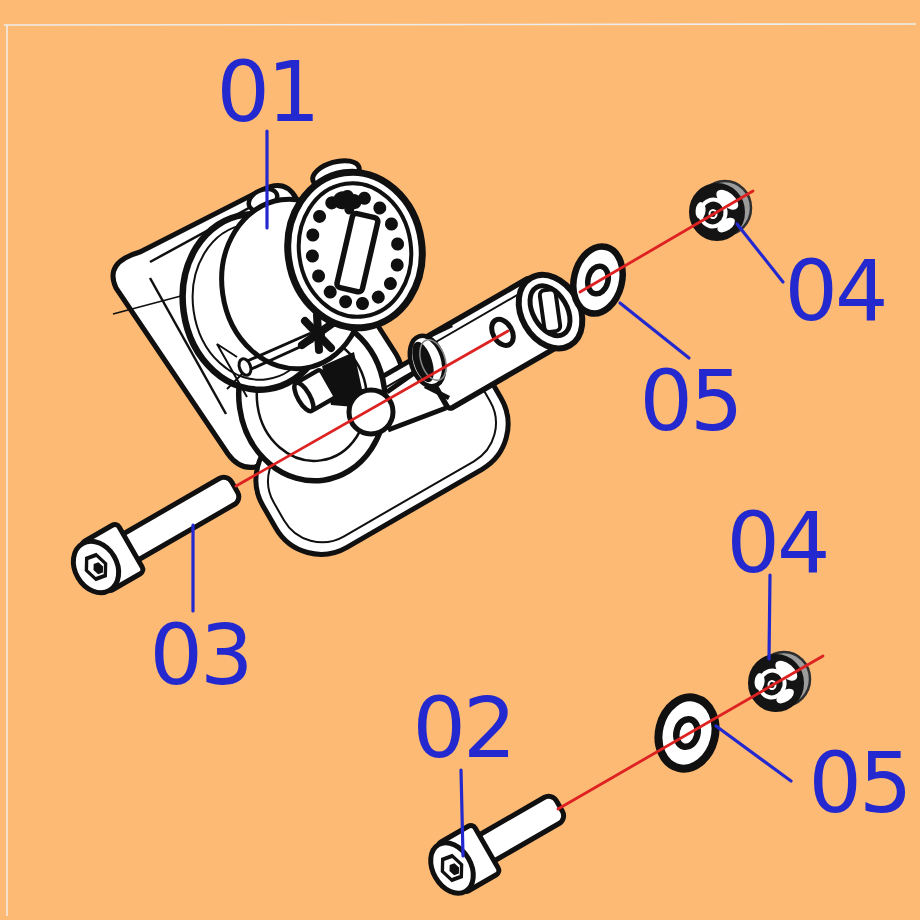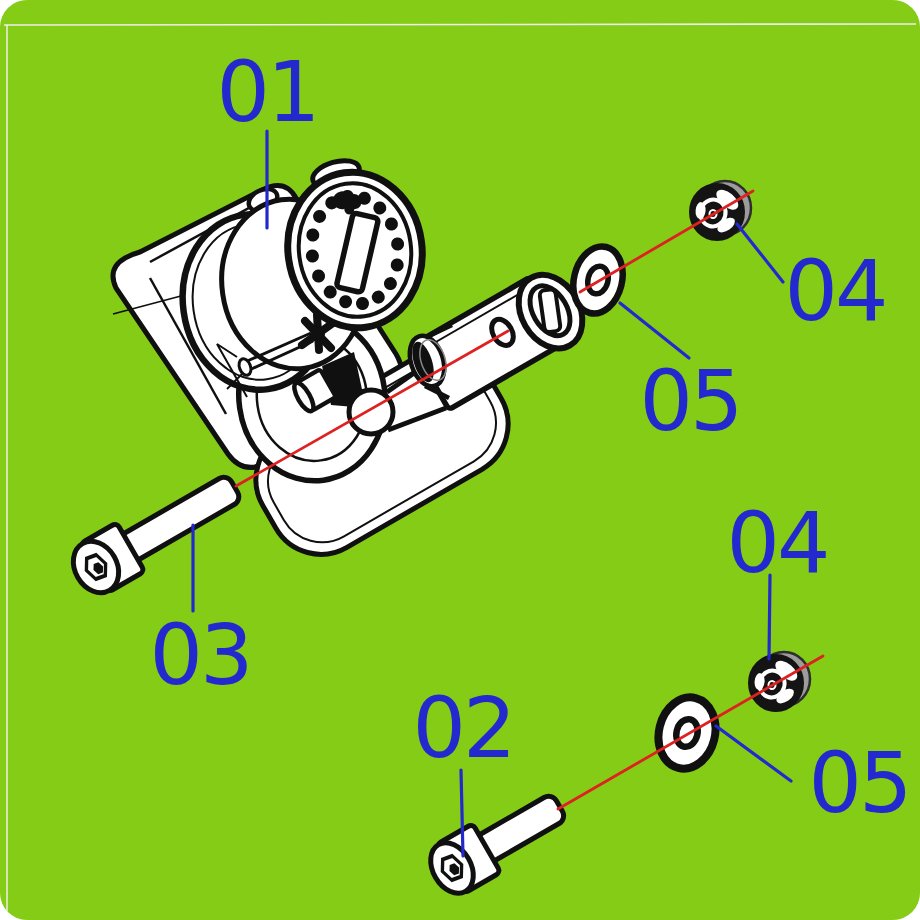--- a/index.html
+++ b/index.html
@@ -1,16 +1,16 @@
 <!DOCTYPE html>
 <html><head>
 <meta charset="utf-8">
 <style>
   html,body{margin:0;padding:0;background:#ffffff;}
-  .canvas{position:relative;width:920px;height:920px;background:#84cc16;overflow:hidden;border-radius:27px;}
+  .canvas{position:relative;width:920px;height:920px;background:#fdba74;overflow:hidden;}
   svg{display:block;}
   .callout-text{font-family:"DejaVu Sans","Liberation Sans",sans-serif;font-size:84px;letter-spacing:-3px;font-weight:400;}
   .leader{fill:none;stroke-linecap:round;}
   .cl{fill:none;stroke-linecap:round;}
 </style>
 </head>
 <body>
 
 <div class="canvas">
 <svg width="920" height="920" viewBox="0 0 920 920">

